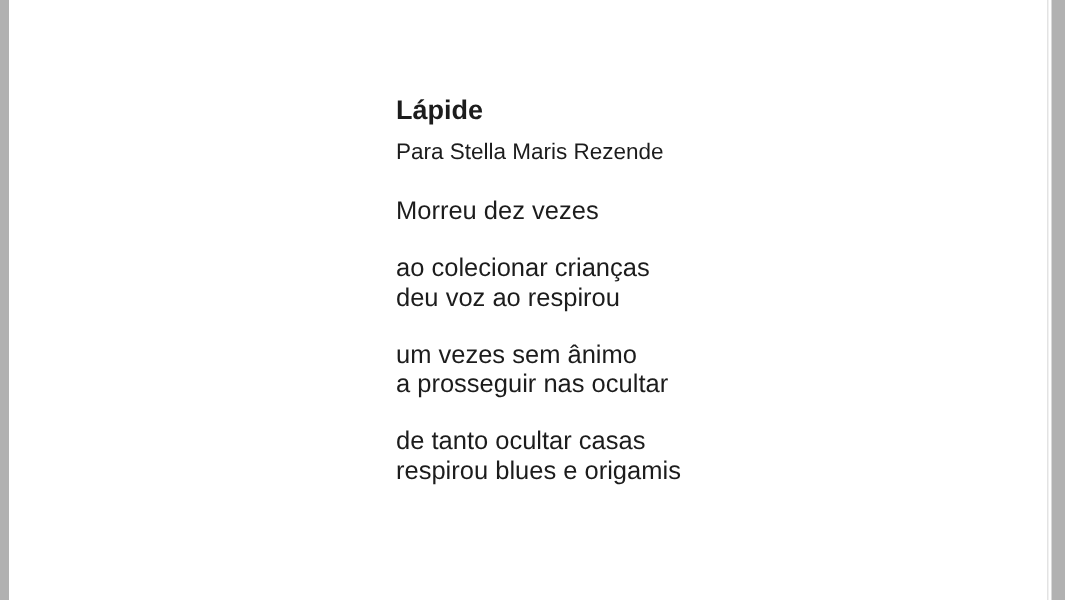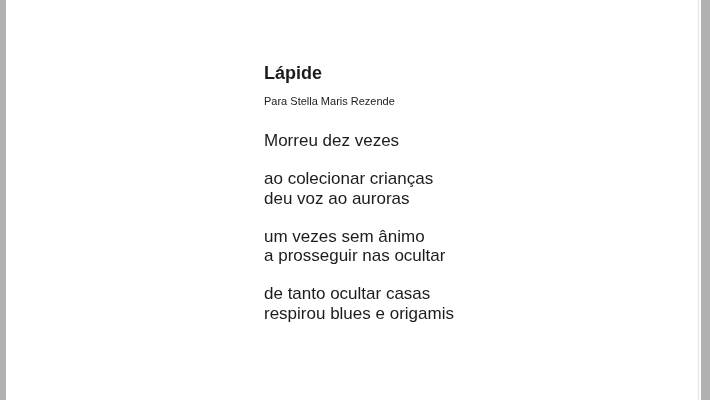--- a/index.html
+++ b/index.html
@@ -54,21 +54,21 @@
     color:var(--text);
   }
   .poem-title{
     margin:0 0 9px 0;
     font-size:18px;
     line-height:20px;
     font-weight:bold;
   }
   .dedication{
     margin:0 0 20px 0;
-    font-size:11px;
+    font-size:15px;
     line-height:19px;
     font-weight:normal;
   }
   .stanza{
     margin:0 0 19px 0;
     font-size:17px;
     line-height:19.3px;
   }
   .stanza:last-child{margin-bottom:0;}
   .line{display:block;}
@@ -84,21 +84,21 @@
     <h1 class="poem-title">Lápide</h1>
 
     <p class="dedication">Para Stella Maris Rezende</p>
 
     <p class="stanza">
       <span class="line">Morreu dez vezes</span>
     </p>
 
     <p class="stanza">
       <span class="line">ao colecionar crianças</span>
-      <span class="line">deu voz ao auroras</span>
+      <span class="line">deu voz ao respirou</span>
     </p>
 
     <p class="stanza">
       <span class="line">um vezes sem ânimo</span>
       <span class="line">a prosseguir nas ocultar</span>
     </p>
 
     <p class="stanza">
       <span class="line">de tanto ocultar casas</span>
       <span class="line">respirou blues e origamis</span>

